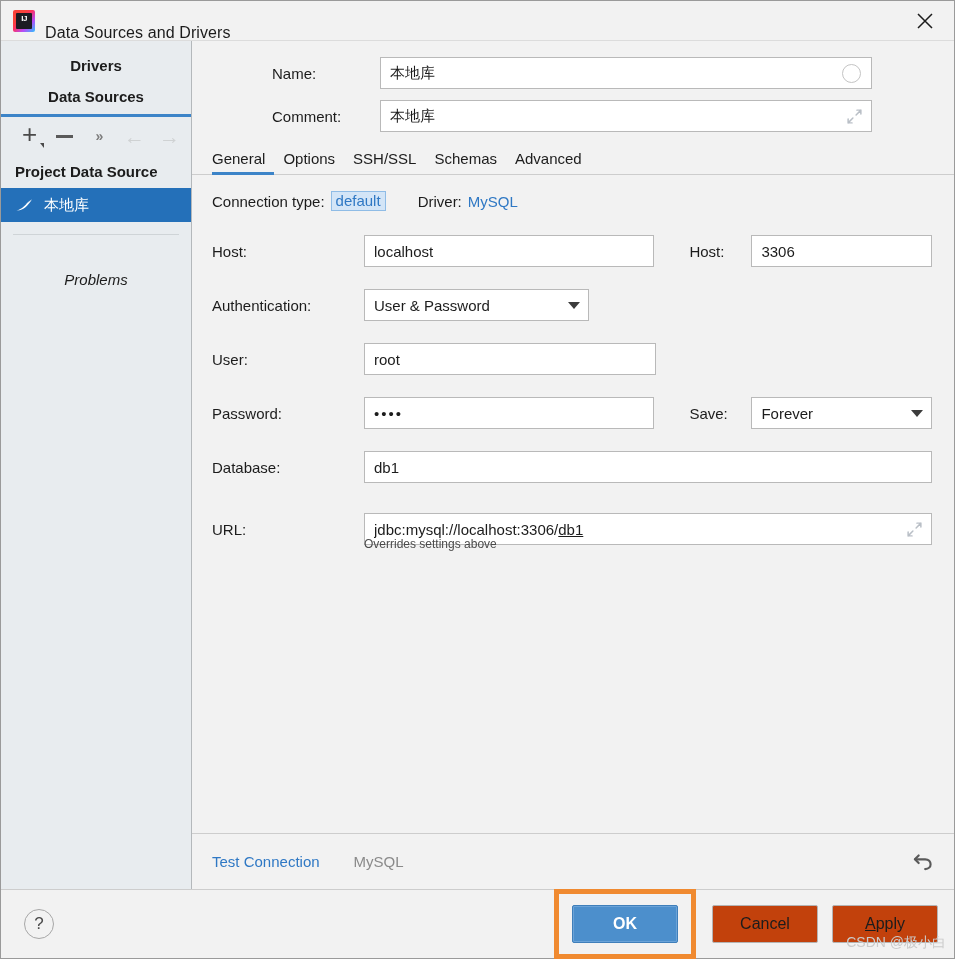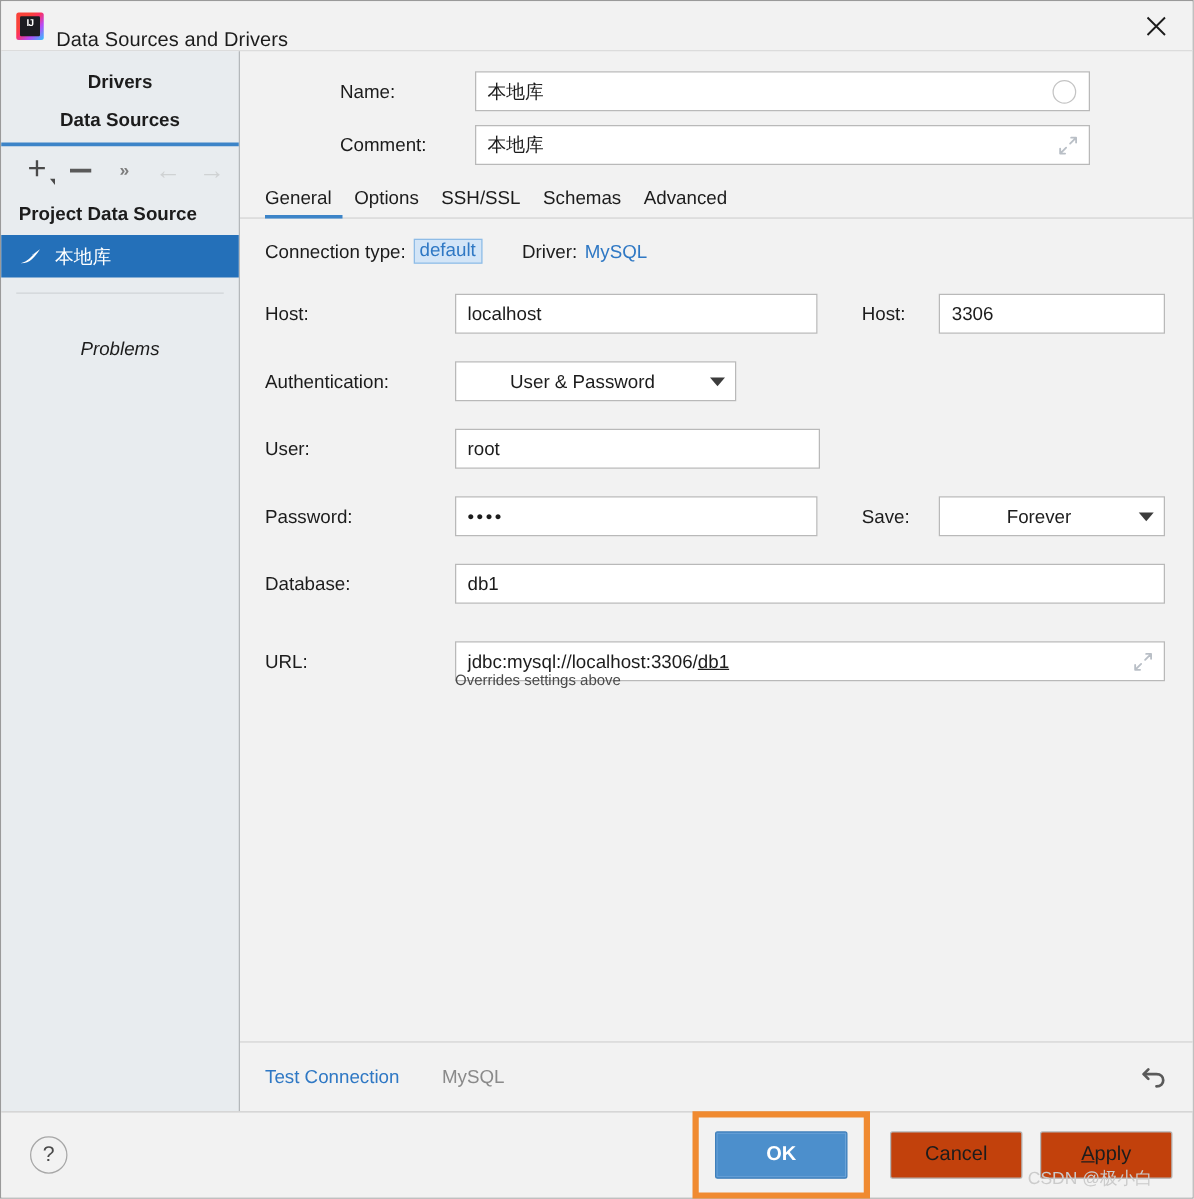--- a/index.html
+++ b/index.html
@@ -226,21 +226,21 @@
   .url-inp { width: 571px; }
   .gap-port { width: 36px; }
   .gap-save { width: 36px; }
 
   .combo {
     background: #ffffff; border: 1px solid #b9b9b9;
     height: 32px; display: flex; align-items: center;
     padding: 0 8px 0 9px; font-size: 15px; color: #1c1c1c;
     cursor: pointer;
   }
-  .combo .val { flex: 1; white-space: nowrap; text-align: center; }
+  .combo .val { flex: 1; white-space: nowrap; }
   .combo .caret {
     width: 0; height: 0; margin-left: 10px;
     border-left: 6px solid transparent;
     border-right: 6px solid transparent;
     border-top: 7px solid #3c3c3c;
   }
   .auth-combo { width: 225px; }
   .save-combo { width: 182px; }
 
   .url-hint {
@@ -296,21 +296,21 @@
     position: relative;
     padding: 11px 13px;
     border: 5px solid #f08a30;
     background: transparent;
     margin-right: 2px;
   }
   .btn u { text-decoration: underline; }
 
   .watermark {
     position: absolute;
-    right: 32px; bottom: 6px;
+    right: 8px; bottom: 6px;
     font-size: 14px; color: #cbcbcb;
     pointer-events: none; white-space: nowrap;
   }
 </style>
 </head>
 <body>
 
 <div class="window">
 
   <div class="titlebar">

